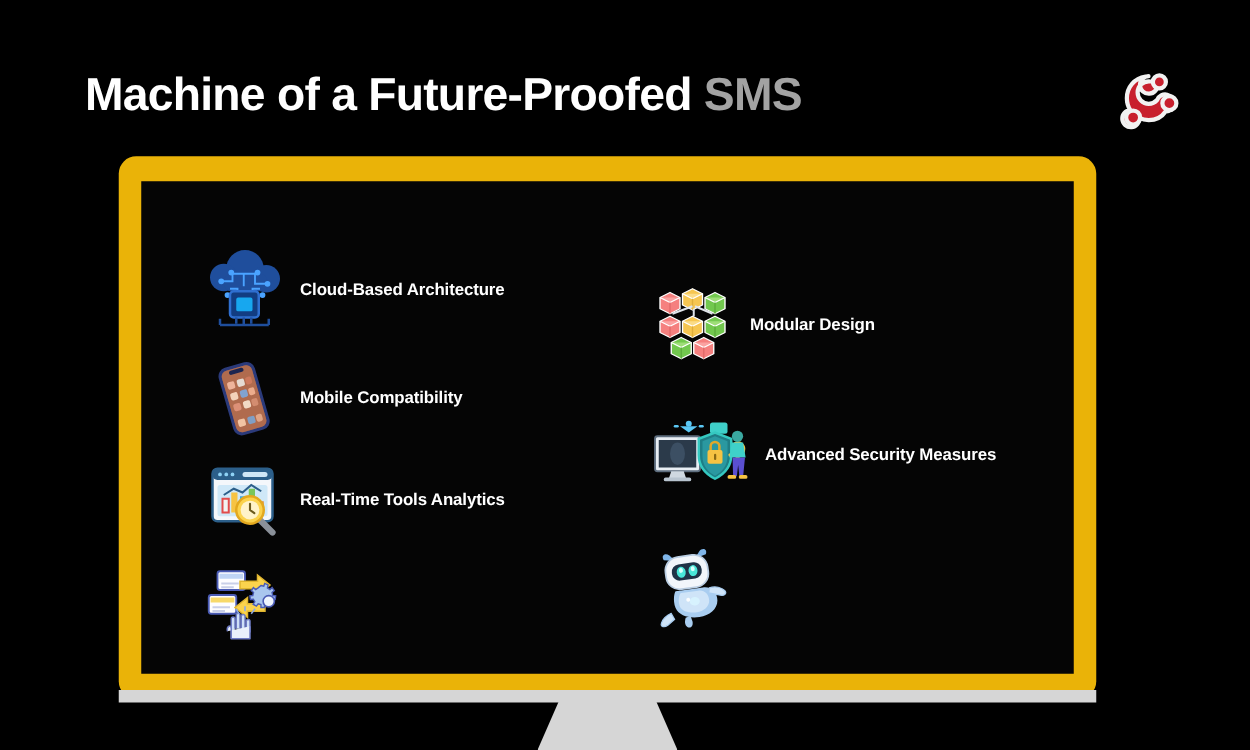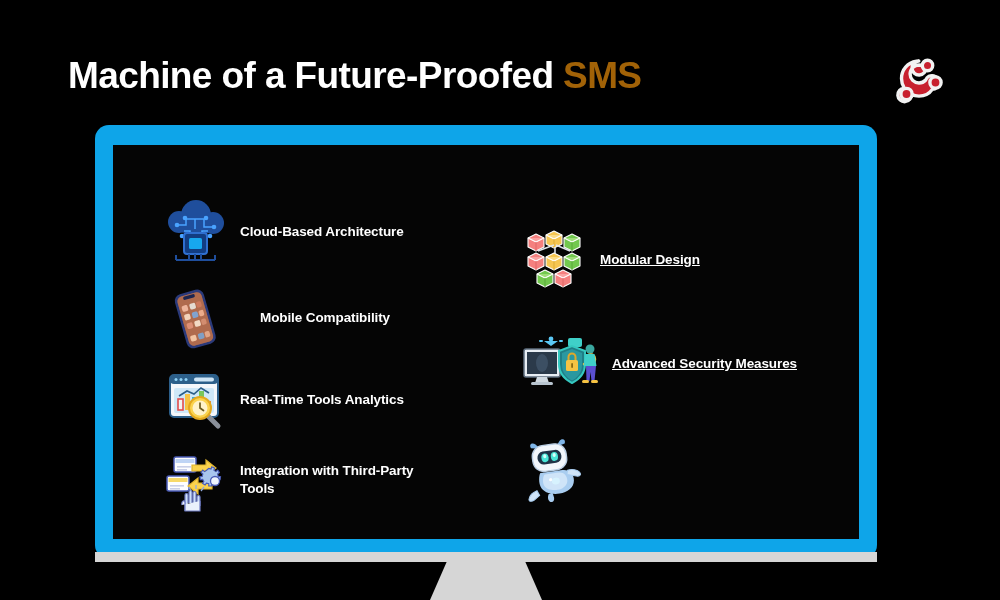--- a/index.html
+++ b/index.html
@@ -13,32 +13,32 @@
 
   
   #header {
     position:absolute; left:0; top:0; width:1000px; height:120px;
   }
   #page-title {
     position:absolute; left:68px; top:55px;
     font-size:37px; font-weight:700; letter-spacing:-0.6px;
     color:#ffffff; white-space:nowrap;
   }
-  #page-title .accent { color:#a16207; }
+  #page-title .accent { color:#a3a3a3; }
 
   
   #brand-logo {
     position:absolute; left:896px; top:58px; width:46px; height:44px;
   }
 
   
   #monitor {
     position:absolute; left:95px; top:125px;
     width:782px; height:434px;
-    background:#0ea5e9;
+    background:#eab308;
     border-radius:14px;
   }
   #monitor-screen {
     position:absolute; left:18px; top:20px;
     width:746px; height:394px;
     background:#050505;
   }
   #monitor-neck {
     position:absolute; left:430px; top:559px;
     width:112px; height:41px;
@@ -46,39 +46,39 @@
     clip-path: polygon(0% 100%, 16% 0%, 84% 0%, 100% 100%);
   }
   #monitor-neck-top {
     position:absolute; left:95px; top:552px;
     width:782px; height:10px; background:#d6d6d6;
   }
 
   
   .feature-col { position:absolute; }
   #col-left  { left:140px; top:175px; width:340px; }
-  #col-right { left:505px; top:200px; width:340px;text-decoration:underline; }
+  #col-right { left:505px; top:200px; width:340px; }
 
   .feature-row {
     display:flex; align-items:center;
     margin-bottom:10px;
   }
   .feature-icon {
     width:74px; height:74px; flex:0 0 74px;
     position:relative;
   }
   .feature-label {
     font-size:13.5px; font-weight:700; line-height:1.32;
     color:#ffffff; letter-spacing:-0.1px;
     padding-left:8px;
   }
 
   
   #col-left  .feature-row:nth-child(1){ margin-bottom:12px; }
-  #col-left  .feature-row:nth-child(2){ margin-bottom:8px;gap:20px; }
+  #col-left  .feature-row:nth-child(2){ margin-bottom:8px; }
   #col-left  .feature-row:nth-child(3){ margin-bottom:6px; }
   #col-right .feature-row { margin-bottom:30px; }
 
   svg { display:block; overflow:visible; }
 </style>
 </head>
 <body>
 
 <div id="header">
   <div id="page-title"><span>Machine of a Future-Proofed </span><span class="accent">SMS</span></div>
@@ -223,21 +223,20 @@
               <path d="M39 61v-7c0-2 3-2 3 0v9"></path>
               <path d="M24 62c-1-4 3-6 3-2v8h15V58" fill="#eaf1fb"></path>
             </g>
             <g stroke="#8fa9e0" stroke-width="1.3">
               <path d="M33 48l-2-4"></path>
                 <path d="M38 46l0-4"></path>
                 <path d="M43 48l3-4"></path>
             </g>
           </svg>
         </div>
-        <div class="feature-label" style="max-width:205px;">Integration with Third-Party Tools</div>
       </div>
     </div>
 
     <div class="feature-col" id="col-right" style="left:405px; top:78px;">
 
       <div class="feature-row">
         <div class="feature-icon">
           <svg width="74" height="74" viewBox="0 0 74 74">
             <g stroke="#ffffff" stroke-width="1.1" stroke-linejoin="round">
               <g transform="translate(10,10)">

